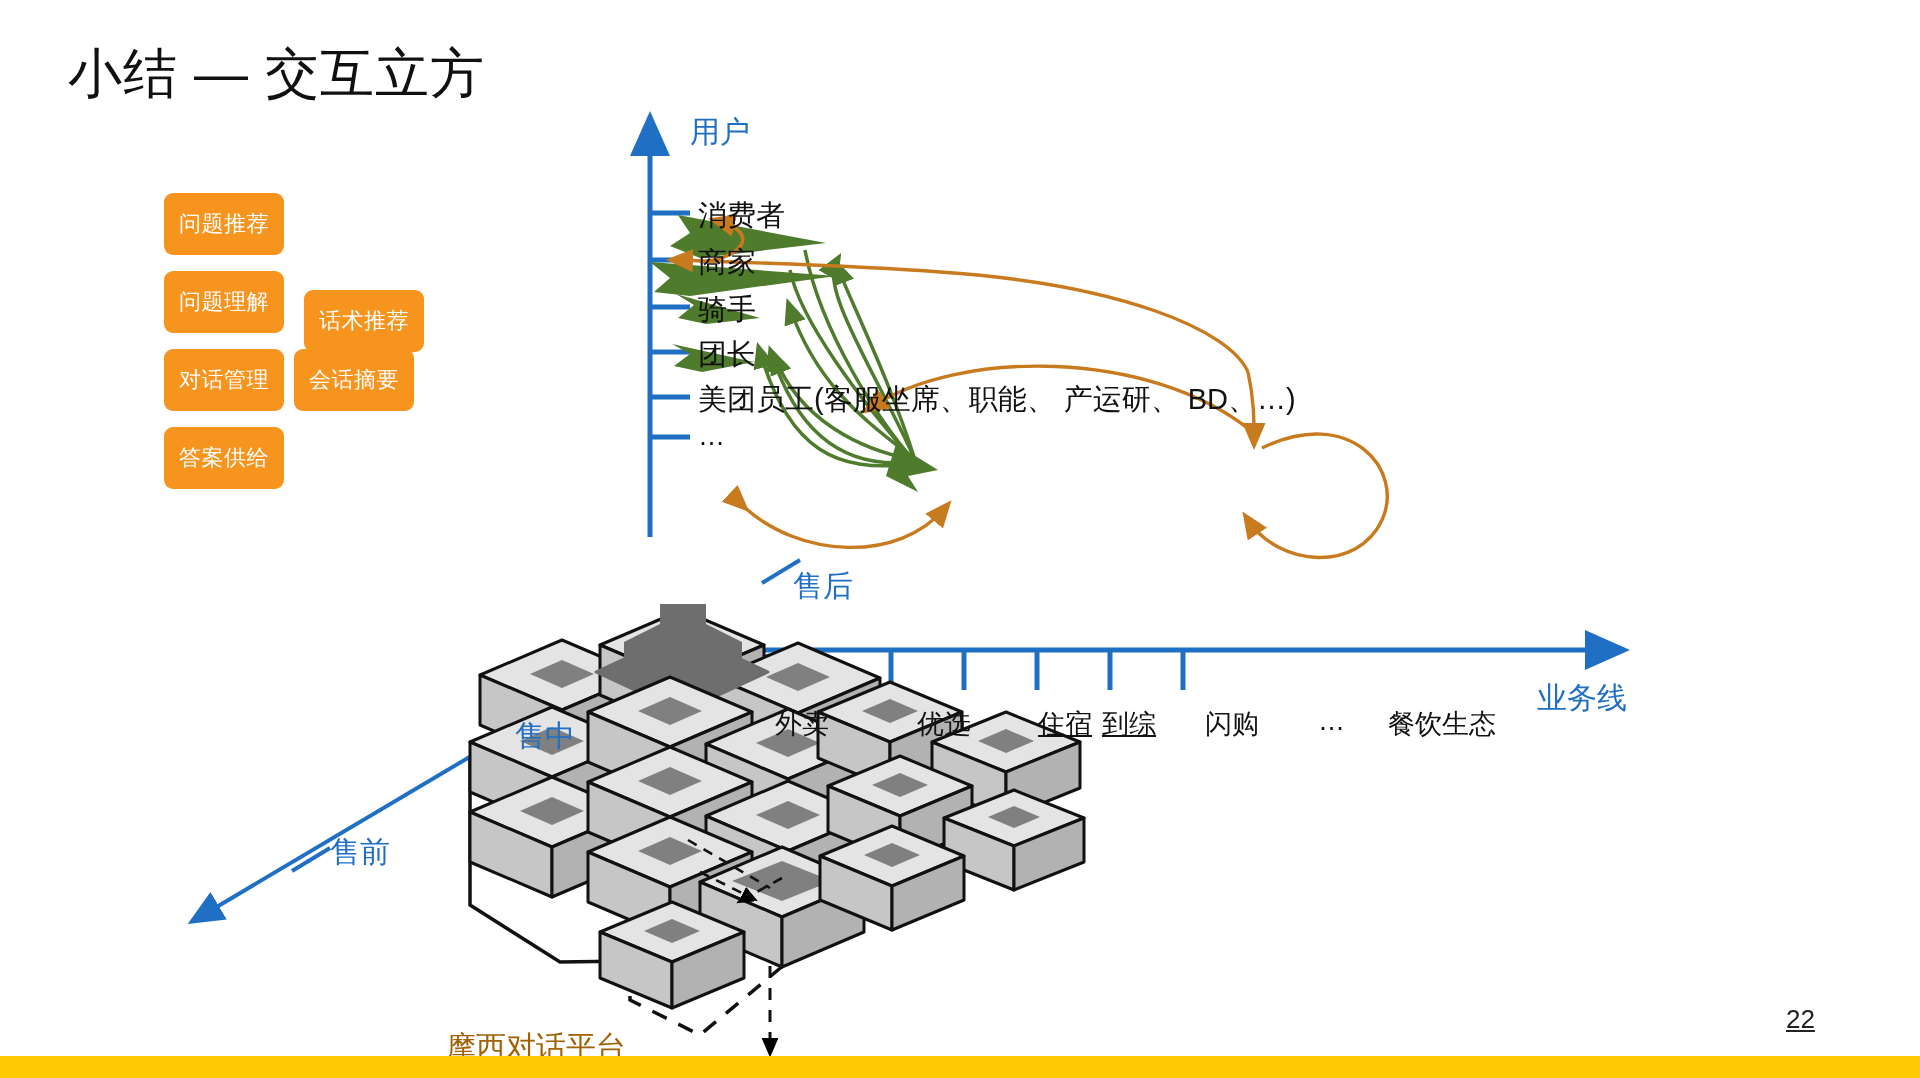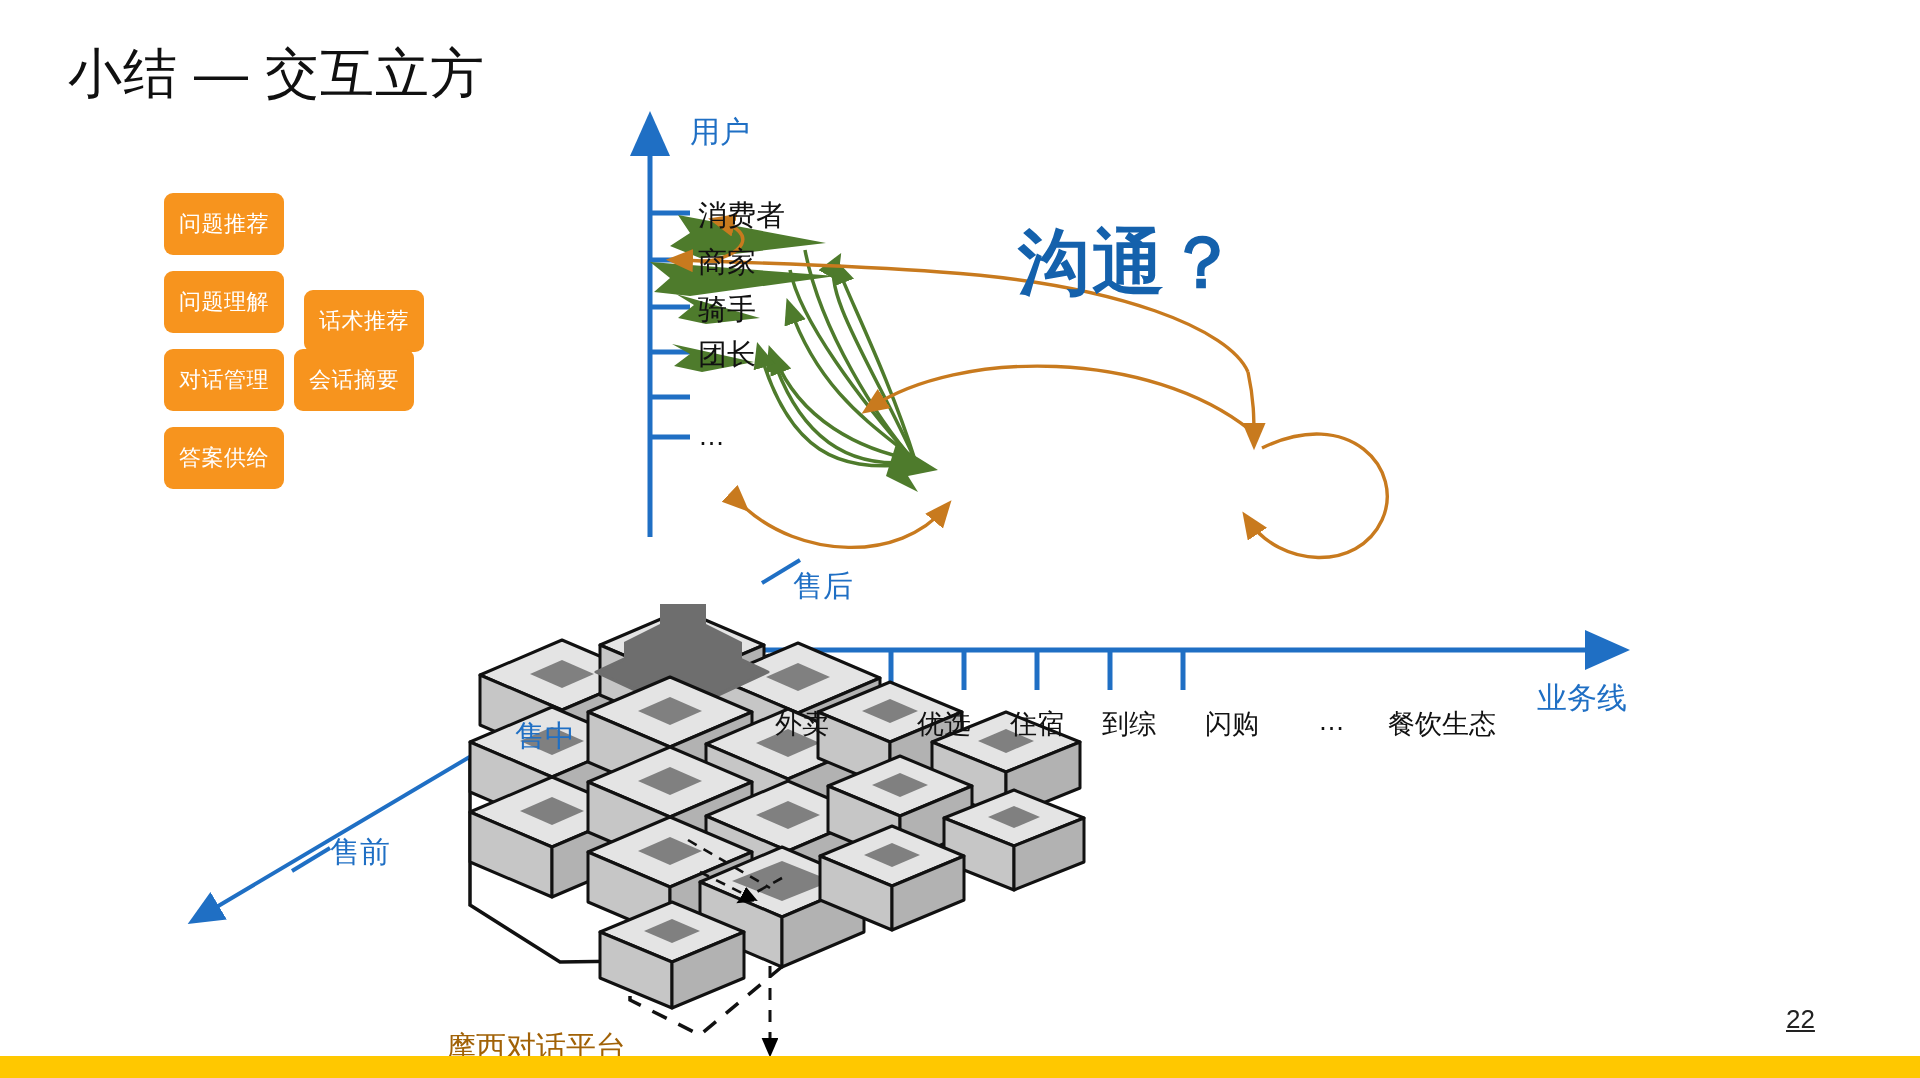--- a/index.html
+++ b/index.html
@@ -358,36 +358,36 @@
       </g>
     </g>
   </svg>
 
   <div class="axis-label" style="left:690px; top:112px;">用户</div>
 
   <div class="tick-label" style="left:698px; top:196px;">消费者</div>
   <div class="tick-label" style="left:698px; top:243px;">商家</div>
   <div class="tick-label" style="left:698px; top:290px;">骑手</div>
   <div class="tick-label" style="left:698px; top:335px;">团长</div>
+  <div class="tick-label" style="left:698px; top:380px;">美团员工(客服坐席、职能、  产运研、   BD、…)</div>
   <div class="tick-label small-dots" style="left:698px; top:421px;">…</div>
 
   <div class="axis-label" style="left:1537px; top:678px;">业务线</div>
 
   <div class="cat-label" style="left:775px; top:706px;">外卖</div>
   <div class="cat-label" style="left:884px; top:706px;margin-left:33px;">优选</div>
-  <div class="cat-label" style="left:1010px; top:706px;">住宿</div>
-  <div class="cat-label" style="left:1102px; top:706px;">到综</div>
+  <div class="cat-label" style="left:1038px; top:706px;text-decoration:underline;">住宿</div>
+  <div class="cat-label" style="left:1102px; top:706px;text-decoration:underline;">到综</div>
   <div class="cat-label" style="left:1205px; top:706px;">闪购</div>
   <div class="cat-label" style="left:1318px; top:706px;">…</div>
   <div class="cat-label" style="left:1388px; top:706px;">餐饮生态</div>
 
   <div class="z-label" style="left:793px; top:566px;">售后</div>
   <div class="z-label" style="left:515px; top:716px;">售中</div>
   <div class="z-label" style="left:330px; top:832px;">售前</div>
 
-  <div class="question-text" style="left:1018px; top:215px;">沟通？</div>
 
   <div class="platform-label" style="left:446px; top:1000px;">摩西对话平台</div>
 
   <div class="page-number" style="left:1786px; top:1004px;text-decoration:underline;">22</div>
 
   <div class="bottom-bar"></div>
 </div>
 
 </body></html>

